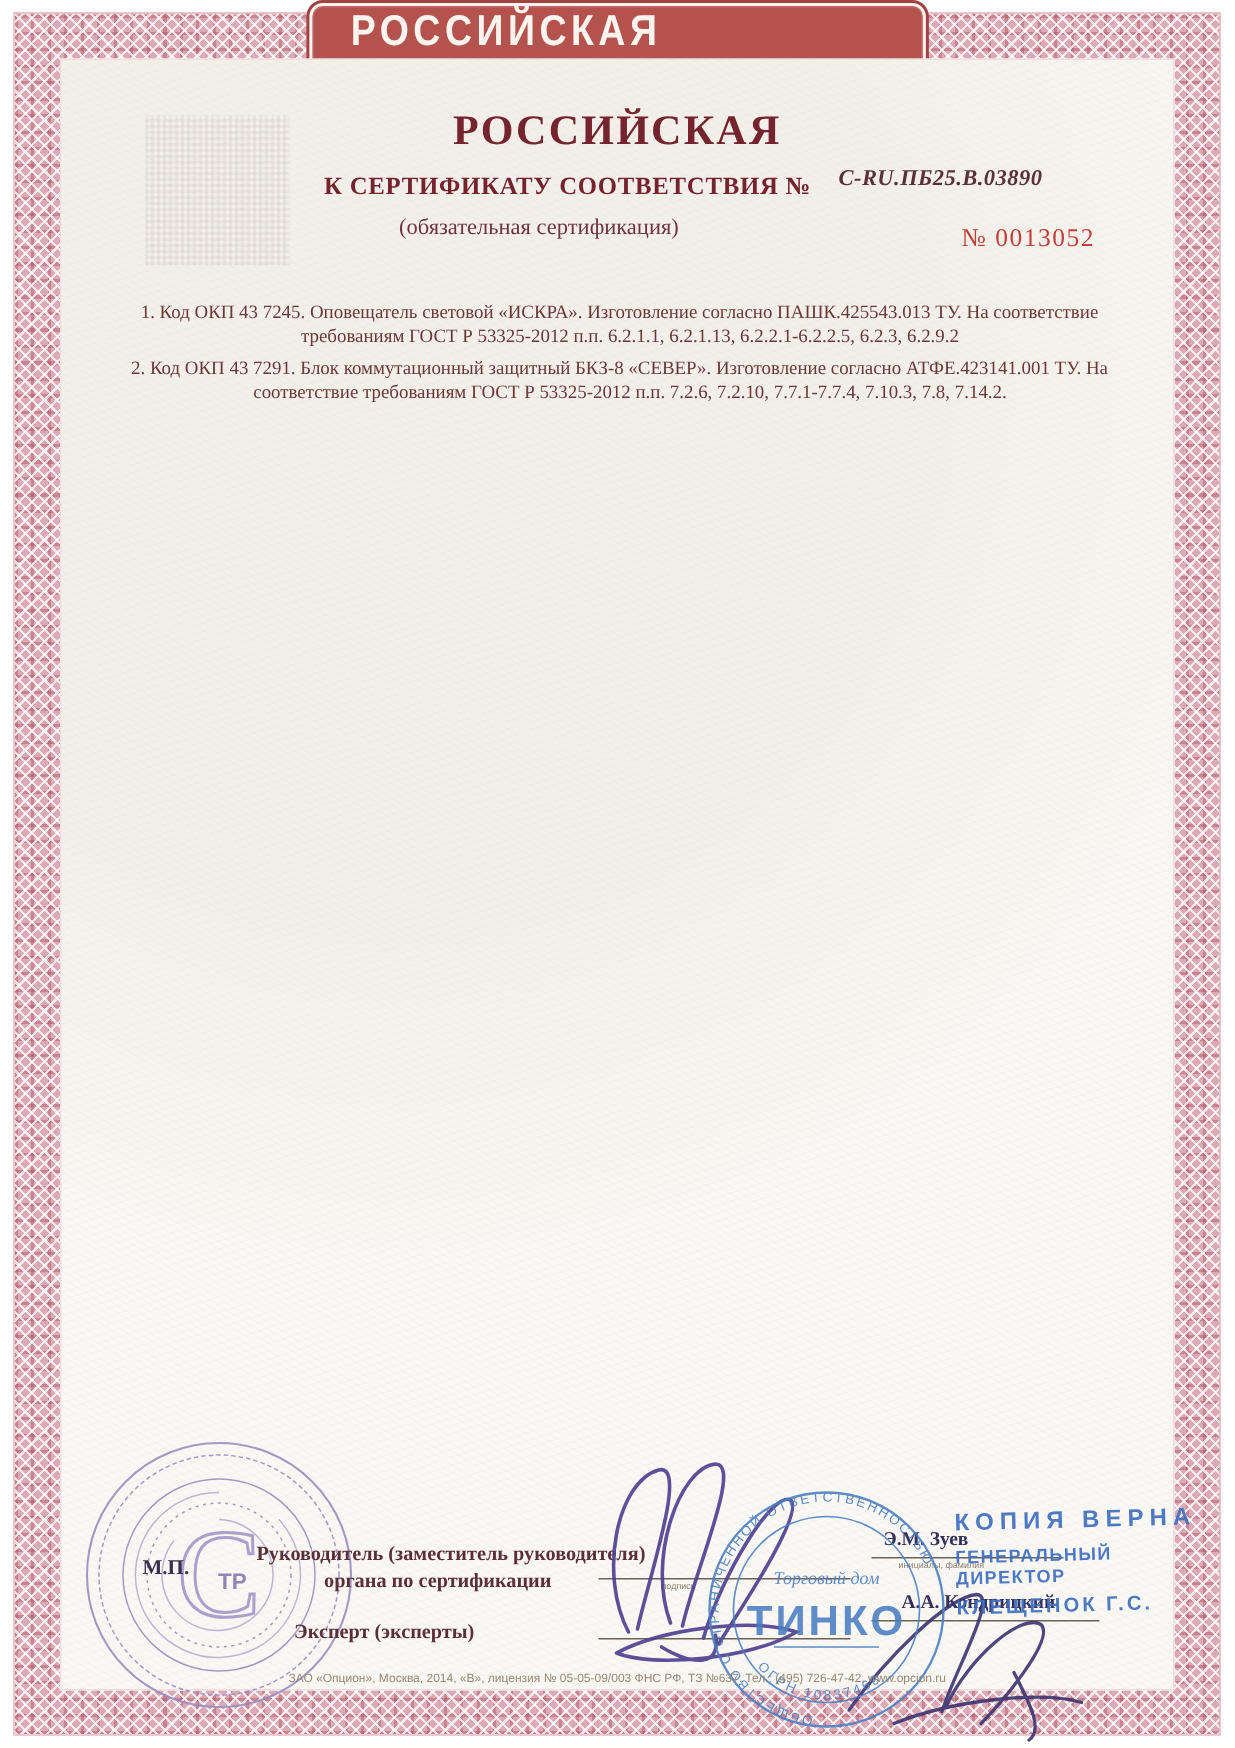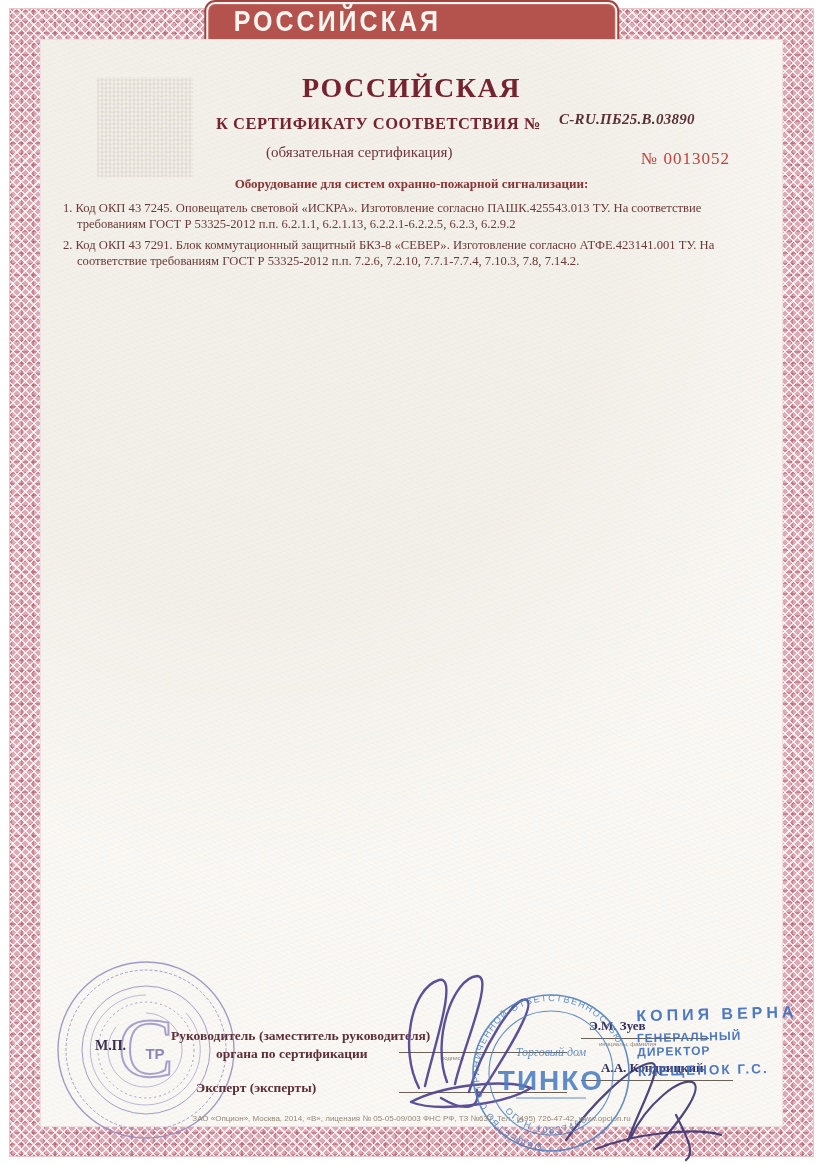--- a/index.html
+++ b/index.html
@@ -35,21 +35,21 @@
   .title{position:absolute;left:0;right:0;top:32px;text-align:center;
     font-size:28px;font-weight:bold;color:#74232f;letter-spacing:1.5px;}
   .certline{position:absolute;left:175px;top:74px;font-size:16.5px;font-weight:bold;color:#74232f;letter-spacing:.5px;}
   .certnum{position:absolute;left:518px;top:71px;font-size:15px;font-weight:bold;color:#5a3134;letter-spacing:.3px;font-style:italic;}
   .certtype{position:absolute;left:225px;top:104px;font-size:15px;color:#6e3340;}
   .blanknum{position:absolute;left:600px;top:109px;font-family:Liberation Serif, serif;
     font-size:17px;color:#c2403a;letter-spacing:1px;}
   .subject{position:absolute;left:0;right:0;top:136px;text-align:center;
     font-size:13px;font-weight:bold;color:#8a3535;}
   
-  .paras{position:absolute;left:22px;top:160px;width:700px;}
+  .paras{position:absolute;left:22px;top:160px;width:700px;text-align:center;}
   .paras p{margin:0 0 4px 0;font-size:12.6px;line-height:1.3;color:#693838;
     padding-left:14px;text-indent:-14px;}
   
   .sig-label-1{position:absolute;left:130px;top:988px;font-size:13.5px;font-weight:bold;color:#5c2e39;text-align:center;}
   .sig-label-2{position:absolute;left:158px;top:1006px;font-size:13.5px;font-weight:bold;color:#5c2e39;padding-left:17px;}
   .sig-label-3{position:absolute;left:155px;top:1040px;font-size:13.5px;font-weight:bold;color:#5c2e39;}
   .mp{position:absolute;left:54px;top:998px;font-size:14px;font-weight:bold;color:#3a2f4e;}
   .sigline{position:absolute;height:1px;background:#6b6257;}
   .sigline.a{left:358px;top:1012px;width:168px;}
   .sigline.b{left:358px;top:1052px;width:168px;}
@@ -85,21 +85,20 @@
   </div>
 
   <div class="paper">
     <div class="watermark-square"></div>
 
     <div class="title">РОССИЙСКАЯ</div>
     <div class="certline">К СЕРТИФИКАТУ СООТВЕТСТВИЯ   №</div>
     <div class="certnum">С-RU.ПБ25.В.03890</div>
     <div class="certtype">(обязательная сертификация)</div>
     <div class="blanknum">№ 0013052</div>
-    <div class="subject">Оборудование для систем охранно-пожарной сигнализации:</div>
 
     <div class="paras">
       <p>1. Код ОКП 43 7245. Оповещатель световой «ИСКРА». Изготовление согласно ПАШК.425543.013 ТУ.  На соответствие требованиям ГОСТ Р 53325-2012 п.п. 6.2.1.1, 6.2.1.13, 6.2.2.1-6.2.2.5, 6.2.3, 6.2.9.2</p>
       <p>2. Код ОКП 43 7291. Блок  коммутационный защитный БКЗ-8 «СЕВЕР». Изготовление согласно АТФЕ.423141.001 ТУ.  На соответствие требованиям ГОСТ Р 53325-2012 п.п. 7.2.6, 7.2.10, 7.7.1-7.7.4, 7.10.3, 7.8, 7.14.2.</p>
     </div>
 
     <svg class="stamp-violet" width="190" height="190" viewBox="0 0 190 190">
       <g fill="none" stroke="#938abd" stroke-width="1.4">
         <circle cx="95" cy="95" r="88"></circle>
         <circle cx="95" cy="95" r="80" stroke-dasharray="3 2" stroke-width="1"></circle>

